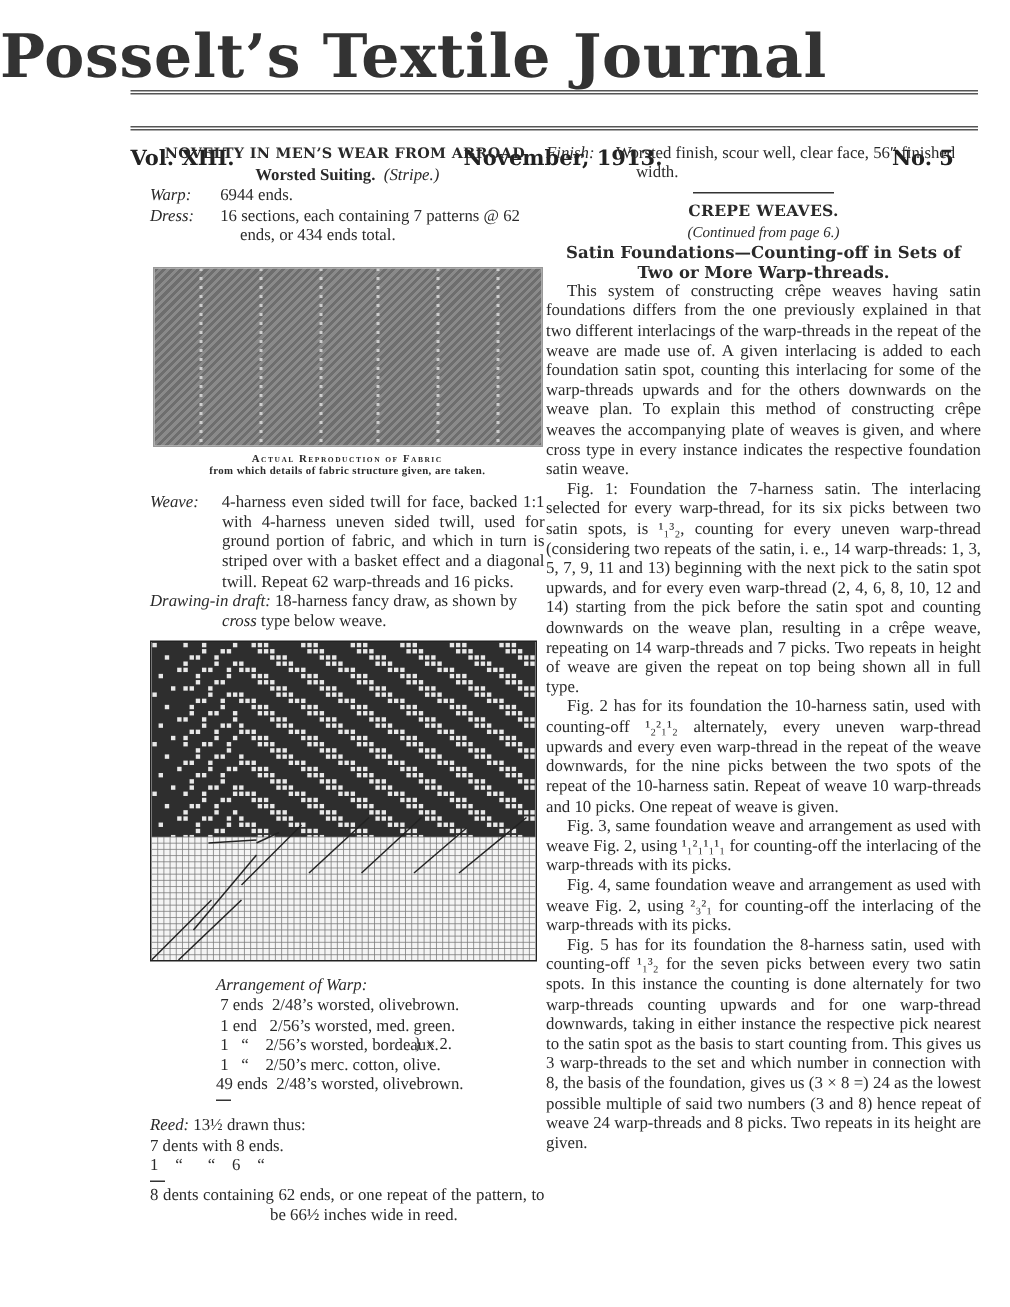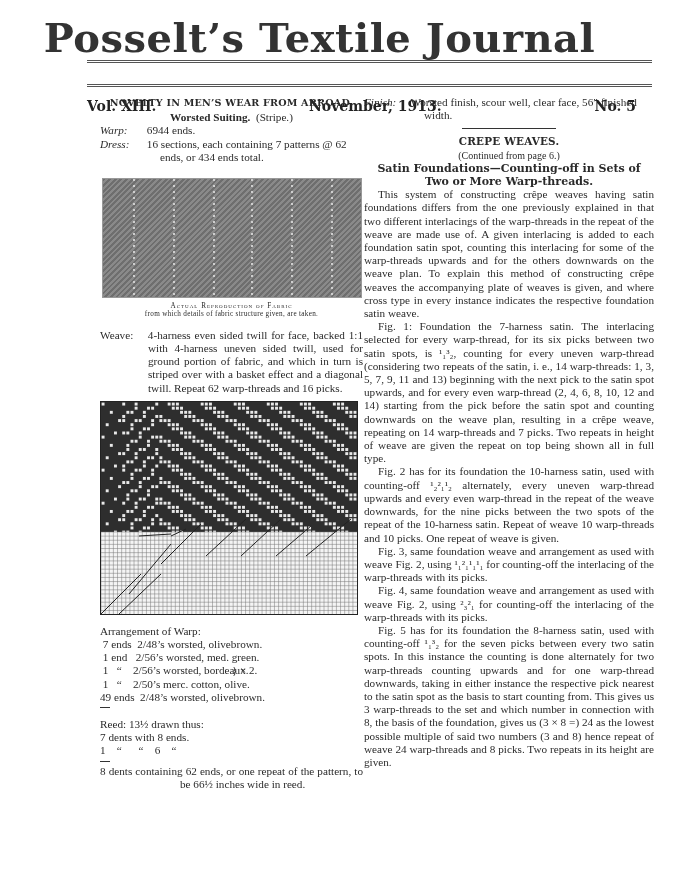--- a/index.html
+++ b/index.html
@@ -1,40 +1,40 @@
 <!DOCTYPE html>
 <html><head>
 <meta charset="utf-8">
 <style>
   html, body { margin:0; padding:0; background:#fff; }
   body { width:673px; height:871px; position:relative; overflow:hidden; color:#2a2a2a; font-family:"Liberation Serif","DejaVu Serif",serif; }
-  .masthead { position:absolute; left:0; top:14px; width:639px; text-align:center; font-family:"DejaVu Serif",serif; font-weight:bold; font-size:40px; letter-spacing:0.5px; color:#333; }
+  .masthead { position:absolute; left:0; top:14px; width:639px; font-family:"DejaVu Serif",serif; font-weight:bold; font-size:40px; letter-spacing:0.5px; color:#333; }
   .rule { position:absolute; left:87px; width:565px; border-top:1px solid #555; }
   .rule.dbl { border-top:3px double #555; }
   .issue-bar { position:absolute; left:87px; top:65px; width:565px; height:18px; font-family:"DejaVu Serif",serif; font-weight:bold; font-size:14px; color:#222;margin-top:33px; }
   .issue-bar span { position:absolute; top:0; }
   .col { position:absolute; font-size:11.2px; line-height:13.2px; }
   .col-left { left:100px; top:96px; width:263px; }
   .col-right { left:364px; top:96px; width:290px; }
   .h-caps { font-family:"DejaVu Serif",serif; font-weight:bold; font-size:9.6px; text-align:center; letter-spacing:0.2px; }
   .h-sub { font-family:"DejaVu Serif",serif; font-weight:bold; font-size:11px; text-align:center; }
   .center { text-align:center; }
-  .it { }
+  .it { font-style:italic; }
   .kv { position:relative; padding-left:60px; text-indent:-60px; }
   .kv .k { font-style:italic; display:inline-block; min-width:44px; text-indent:0; }
   .kv2 { position:relative; padding-left:48px; text-indent:-48px; }
   .para { text-align:justify; text-indent:14px; margin:0; }
   .fabric { margin:14px auto 0 auto; width:258px; height:118px; background:
       repeating-linear-gradient(135deg,#6e6e6e 0 2px,#8a8a8a 2px 4px); position:relative; border:1px solid #999;}
   .fabric .stripe { position:absolute; top:0; bottom:0; width:2px; background:repeating-linear-gradient(180deg,#cfcfcf 0 2px,transparent 2px 6px); }
-  .caption { font-size:7.2px; line-height:8.4px; text-align:center; margin-top:4px; letter-spacing:0.3px; }
+  .caption { font-size:7.2px; line-height:8.4px; text-align:center; margin-top:4px; letter-spacing:0.3px;font-weight:bold; }
   .caption .sc { font-variant:small-caps; letter-spacing:1px; }
   .draft { margin:6px 0 0 0; width:256px; height:212px; position:relative; border:1px solid #222; }
   .draft svg { display:block; }
-  .arr { margin-top:10px; }
+  .arr { margin-top:10px;margin-left:44px; }
   .arr .row { white-space:pre; }
   .brace { position:absolute; left:132px; top:39px; font-size:11px; }
   .sep { width:10px; border-top:1px solid #333; margin:3px 0 3px 0; }
   .hr-short { width:94px; border-top:1px solid #333; margin:6px auto 6px auto; }
 </style>
 </head>
 <body>
 
 <div class="masthead">Posselt’s Textile Journal</div>
 <div class="rule dbl" style="top:60px"></div>
@@ -61,20 +61,21 @@
     <div class="stripe" style="left:148px"></div>
     <div class="stripe" style="left:188px"></div>
     <div class="stripe" style="left:228px"></div>
   </div>
   <div class="caption">
     <div class="sc">Actual Reproduction of Fabric</div>
     <div>from which details of fabric structure given, are taken.</div>
   </div>
 
   <div class="kv2" style="margin-top:10px; text-align:justify"><span class="it" style="display:inline-block;min-width:44px;text-indent:0">Weave:</span> <span>4-harness even sided twill for face, backed 1:1 with 4-harness uneven sided twill, used for ground portion of fabric, and which in turn is striped over with a basket effect and a diagonal twill. Repeat 62 warp-threads and 16 picks.</span></div>
+  <div class="kv2"><span class="it">Drawing-in draft:</span> <span>18-harness fancy draw, as shown by </span><span class="it">cross</span><span> type below weave.</span></div>
 
   <div class="draft">
     <svg id="draft-svg" width="256" height="212">
         <g>
           <rect x="0" y="0" width="256" height="130" fill="#2e2e2e"></rect>
           <rect x="0.6" y="0.6" width="2.9299999999999997" height="2.9299999999999997" fill="#e8e8e8"></rect>
           <rect x="21.25" y="0.6" width="2.9299999999999997" height="2.9299999999999997" fill="#e8e8e8"></rect>
           <rect x="33.64" y="0.6" width="2.9299999999999997" height="2.9299999999999997" fill="#e8e8e8"></rect>
           <rect x="54.29" y="0.6" width="2.9299999999999997" height="2.9299999999999997" fill="#e8e8e8"></rect>
           <rect x="66.67999999999999" y="0.6" width="2.9299999999999997" height="2.9299999999999997" fill="#e8e8e8"></rect>

